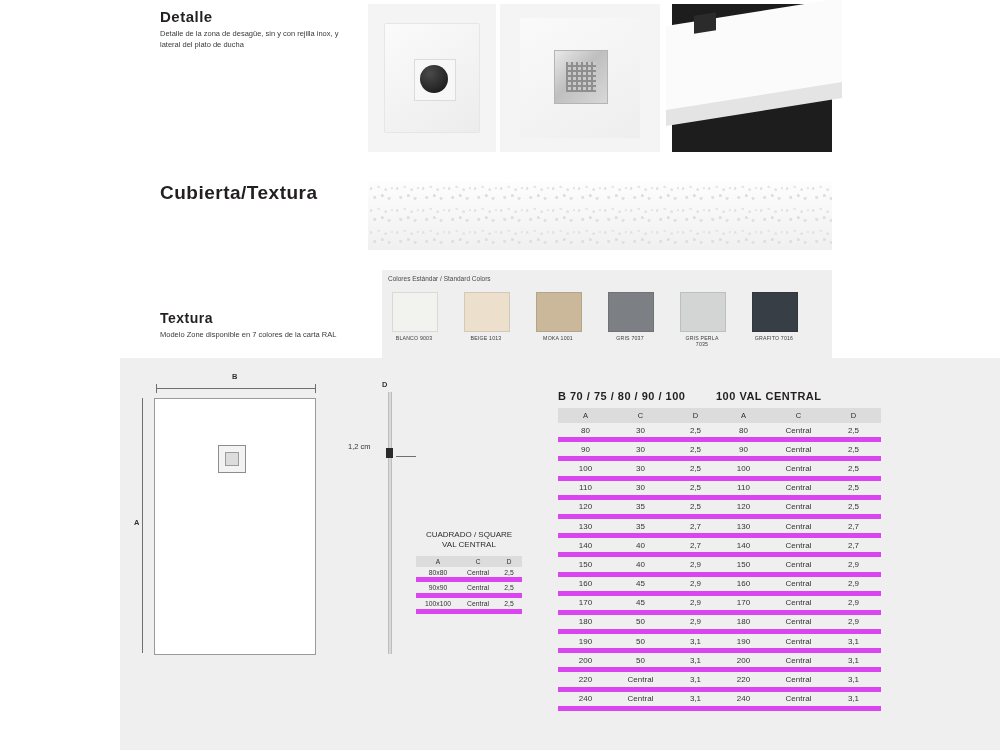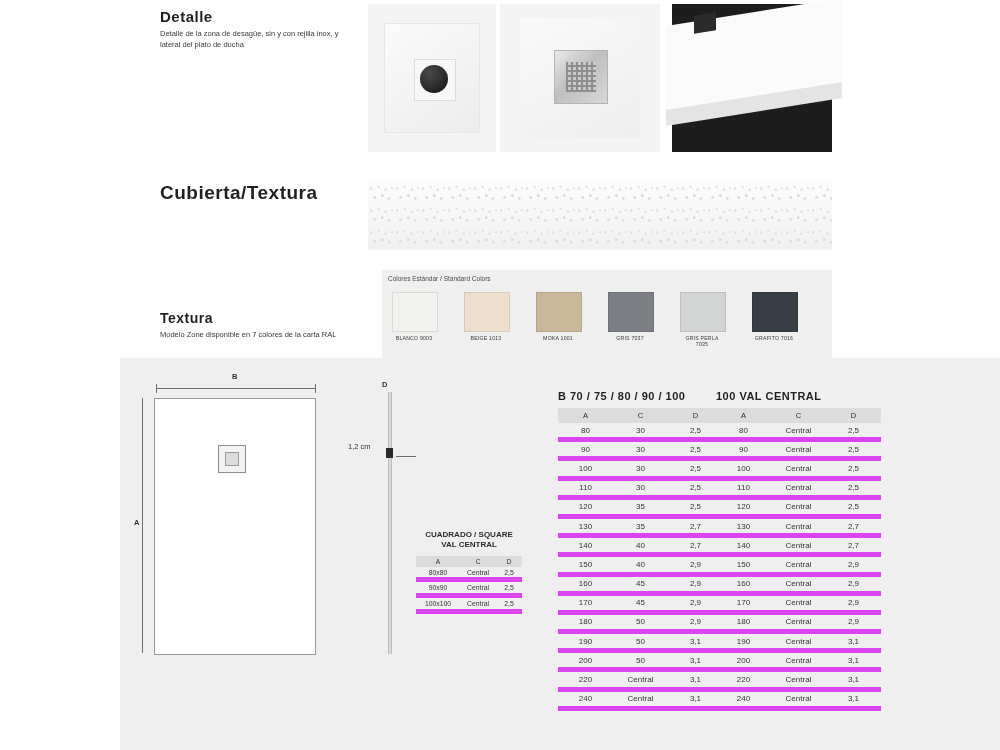--- a/index.html
+++ b/index.html
@@ -99,21 +99,21 @@
   .tbl td{text-align:center;padding:2.6px 0;font-size:8px;}
   .tbl tbody tr{border-bottom:5px solid #d946ef;}
 
   #tbl-b{left:558px;top:390px;width:166px;}
   #tbl-b th,#tbl-b td{width:55px;}
 
   #tbl-val{left:716px;top:390px;width:166px;}
   #tbl-val th,#tbl-val td{width:55px;}
 
   #tbl-sq{left:416px;top:530px;width:106px;}
-  #tbl-sq .sq-cap{font-size:8px;font-weight:bold;text-align:center;line-height:1.3;margin-bottom:5px;color:#2c2c2c;}
+  #tbl-sq .sq-cap{font-size:8px;font-weight:normal;text-align:center;line-height:1.3;margin-bottom:5px;color:#2c2c2c;}
   #tbl-sq th{font-size:6.5px;padding:2px 0;}
   #tbl-sq td{font-size:6.8px;padding:1.8px 0;}
   #tbl-sq th:nth-child(1),#tbl-sq td:nth-child(1){width:44px;}
   #tbl-sq th:nth-child(2),#tbl-sq td:nth-child(2){width:36px;}
   #tbl-sq th:nth-child(3),#tbl-sq td:nth-child(3){width:26px;}
 </style>
 </head>
 <body>
 
 <div class="page">

